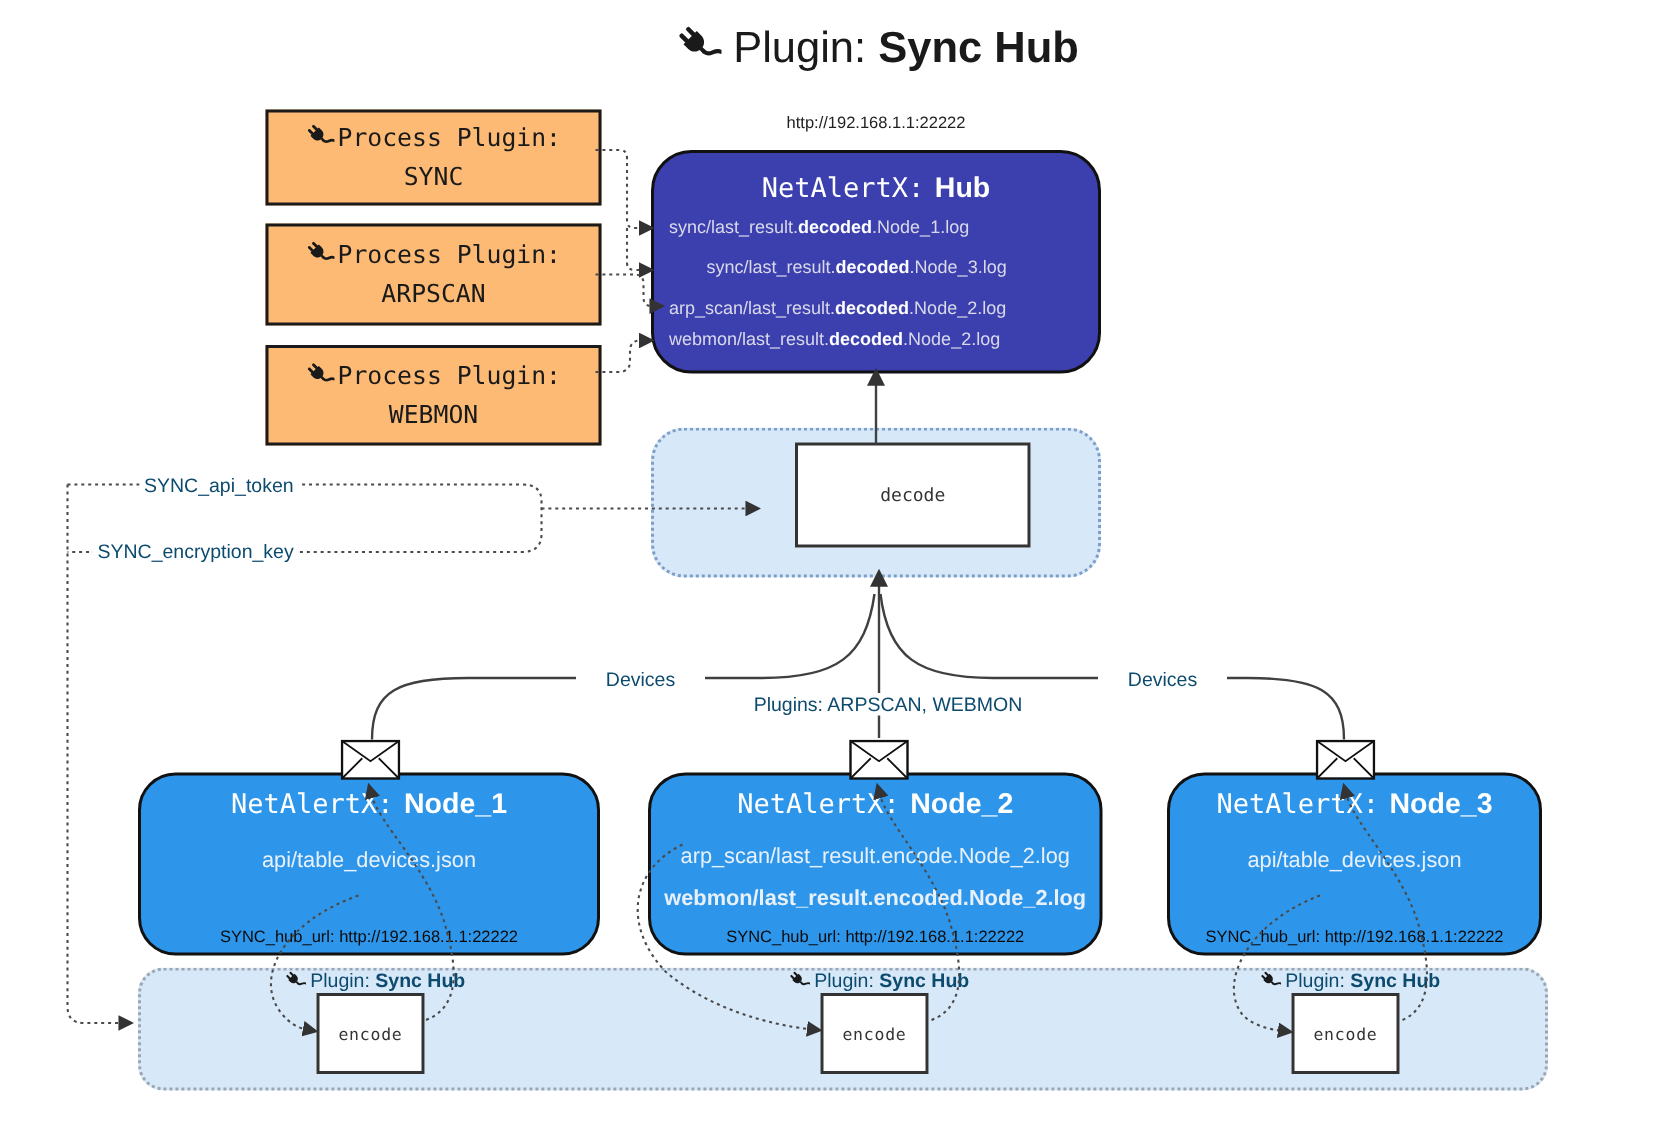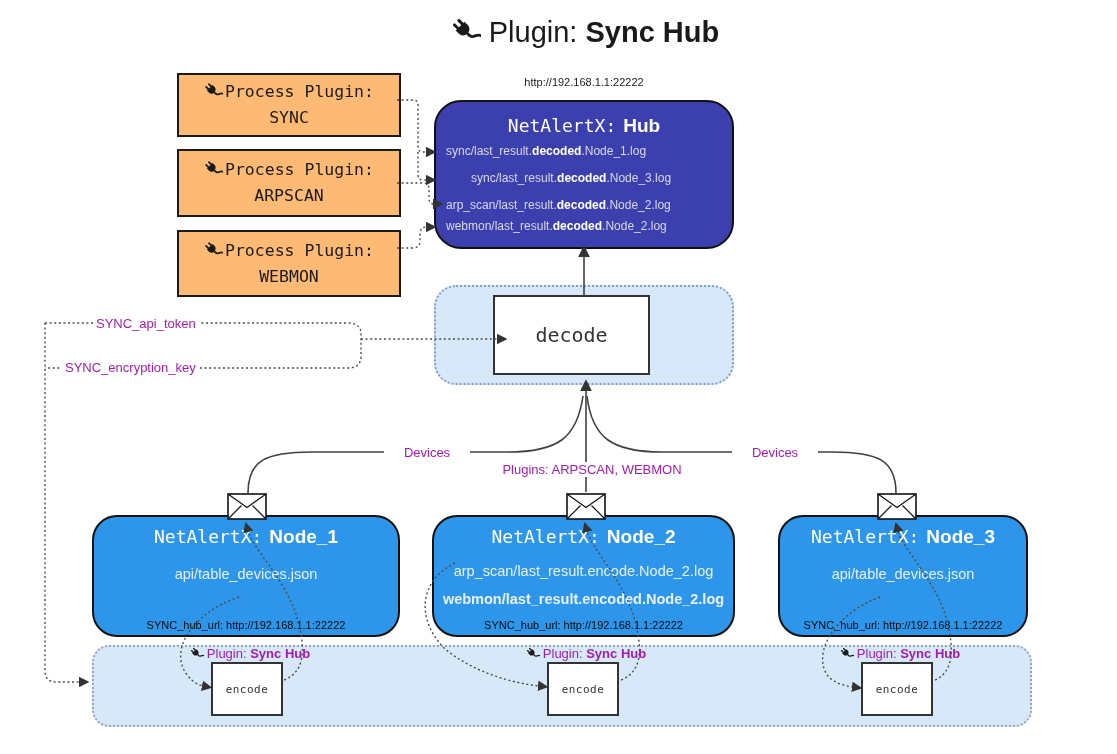--- a/index.html
+++ b/index.html
@@ -28,40 +28,40 @@
   .hub .htitle .mono{font-family:"DejaVu Sans Mono",monospace;font-weight:normal;font-size:18px;}
   .hub .htitle .bold{font-weight:bold;margin-left:7px;}
   .hlog{position:absolute;left:10px;white-space:nowrap;font-size:12px;color:#d9d9ea;}
   .hlog b{color:#fff;}
   
   .panel-blue{left:434px;top:285px;width:300px;height:100px;background:var(--panel);
        border:2px dotted var(--pb-blue);border-radius:22px;box-sizing:border-box;}
   .iobox{background:#fff;border:2px solid #333;box-sizing:border-box;
          display:flex;align-items:center;justify-content:center;
          font-family:"DejaVu Sans Mono",monospace;color:#333;}
-  .decode{left:493px;top:295px;width:157px;height:80px;font-size:20px;}
+  .decode{left:530px;top:295px;width:157px;height:70px;font-size:12px;}
   .encode{width:72px;height:54px;top:662px;font-size:11px;letter-spacing:.5px;}
   
   .keylab{font-size:13.5px;color:#333;background:#fff;padding:0 4px;white-space:nowrap;}
   
   .node{top:515px;height:122px;background:var(--node);border:2px solid #111;
         border-radius:25px;box-sizing:border-box;}
   .node .ntitle{position:absolute;left:0;top:9px;width:100%;text-align:center;font-size:19px;color:#fff;white-space:nowrap;}
   .node .ntitle .mono{font-family:"DejaVu Sans Mono",monospace;font-size:18px;}
   .node .ntitle .bold{font-weight:bold;margin-left:7px;}
   .nfile{position:absolute;left:0;width:100%;text-align:center;font-size:14.5px;color:#e8f1fb;white-space:nowrap;}
   .nurl{position:absolute;left:0;top:102px;width:100%;text-align:center;font-size:11px;color:#0a0a0a;}
   
   .panel-bottom{left:92px;top:645px;width:940px;height:82px;background:var(--panel);
         border:2px dotted var(--pb-gray);border-radius:17px;box-sizing:border-box;}
   .enclab{top:646px;width:170px;text-align:center;font-size:13px;white-space:nowrap;}
   .enclab .bold{font-weight:bold;}
   .enclab svg.plug{margin-right:3px;vertical-align:-3px;}
   
-  .elab{background:#fff;font-size:13px;color:#a21caf;text-align:center;padding:0 3px;white-space:nowrap;}
+  .elab{background:#fff;font-size:13px;color:#0c4a6e;text-align:center;padding:0 3px;white-space:nowrap;}
   .env{width:40px;height:27px;top:493px;}
 </style>
 </head>
 <body>
 
 <div id="canvas" style="--hub: #3c40ae; --node: #2e96ea; --panel: #d7e8f9; --pb-blue: #7d9ec7; --pb-gray: #9aa7b2;">
 
   <svg width="0" height="0" style="position:absolute" aria-hidden="true">
     <symbol id="plug" viewBox="0 0 24 24">
       <g transform="rotate(-45 12 12)">

